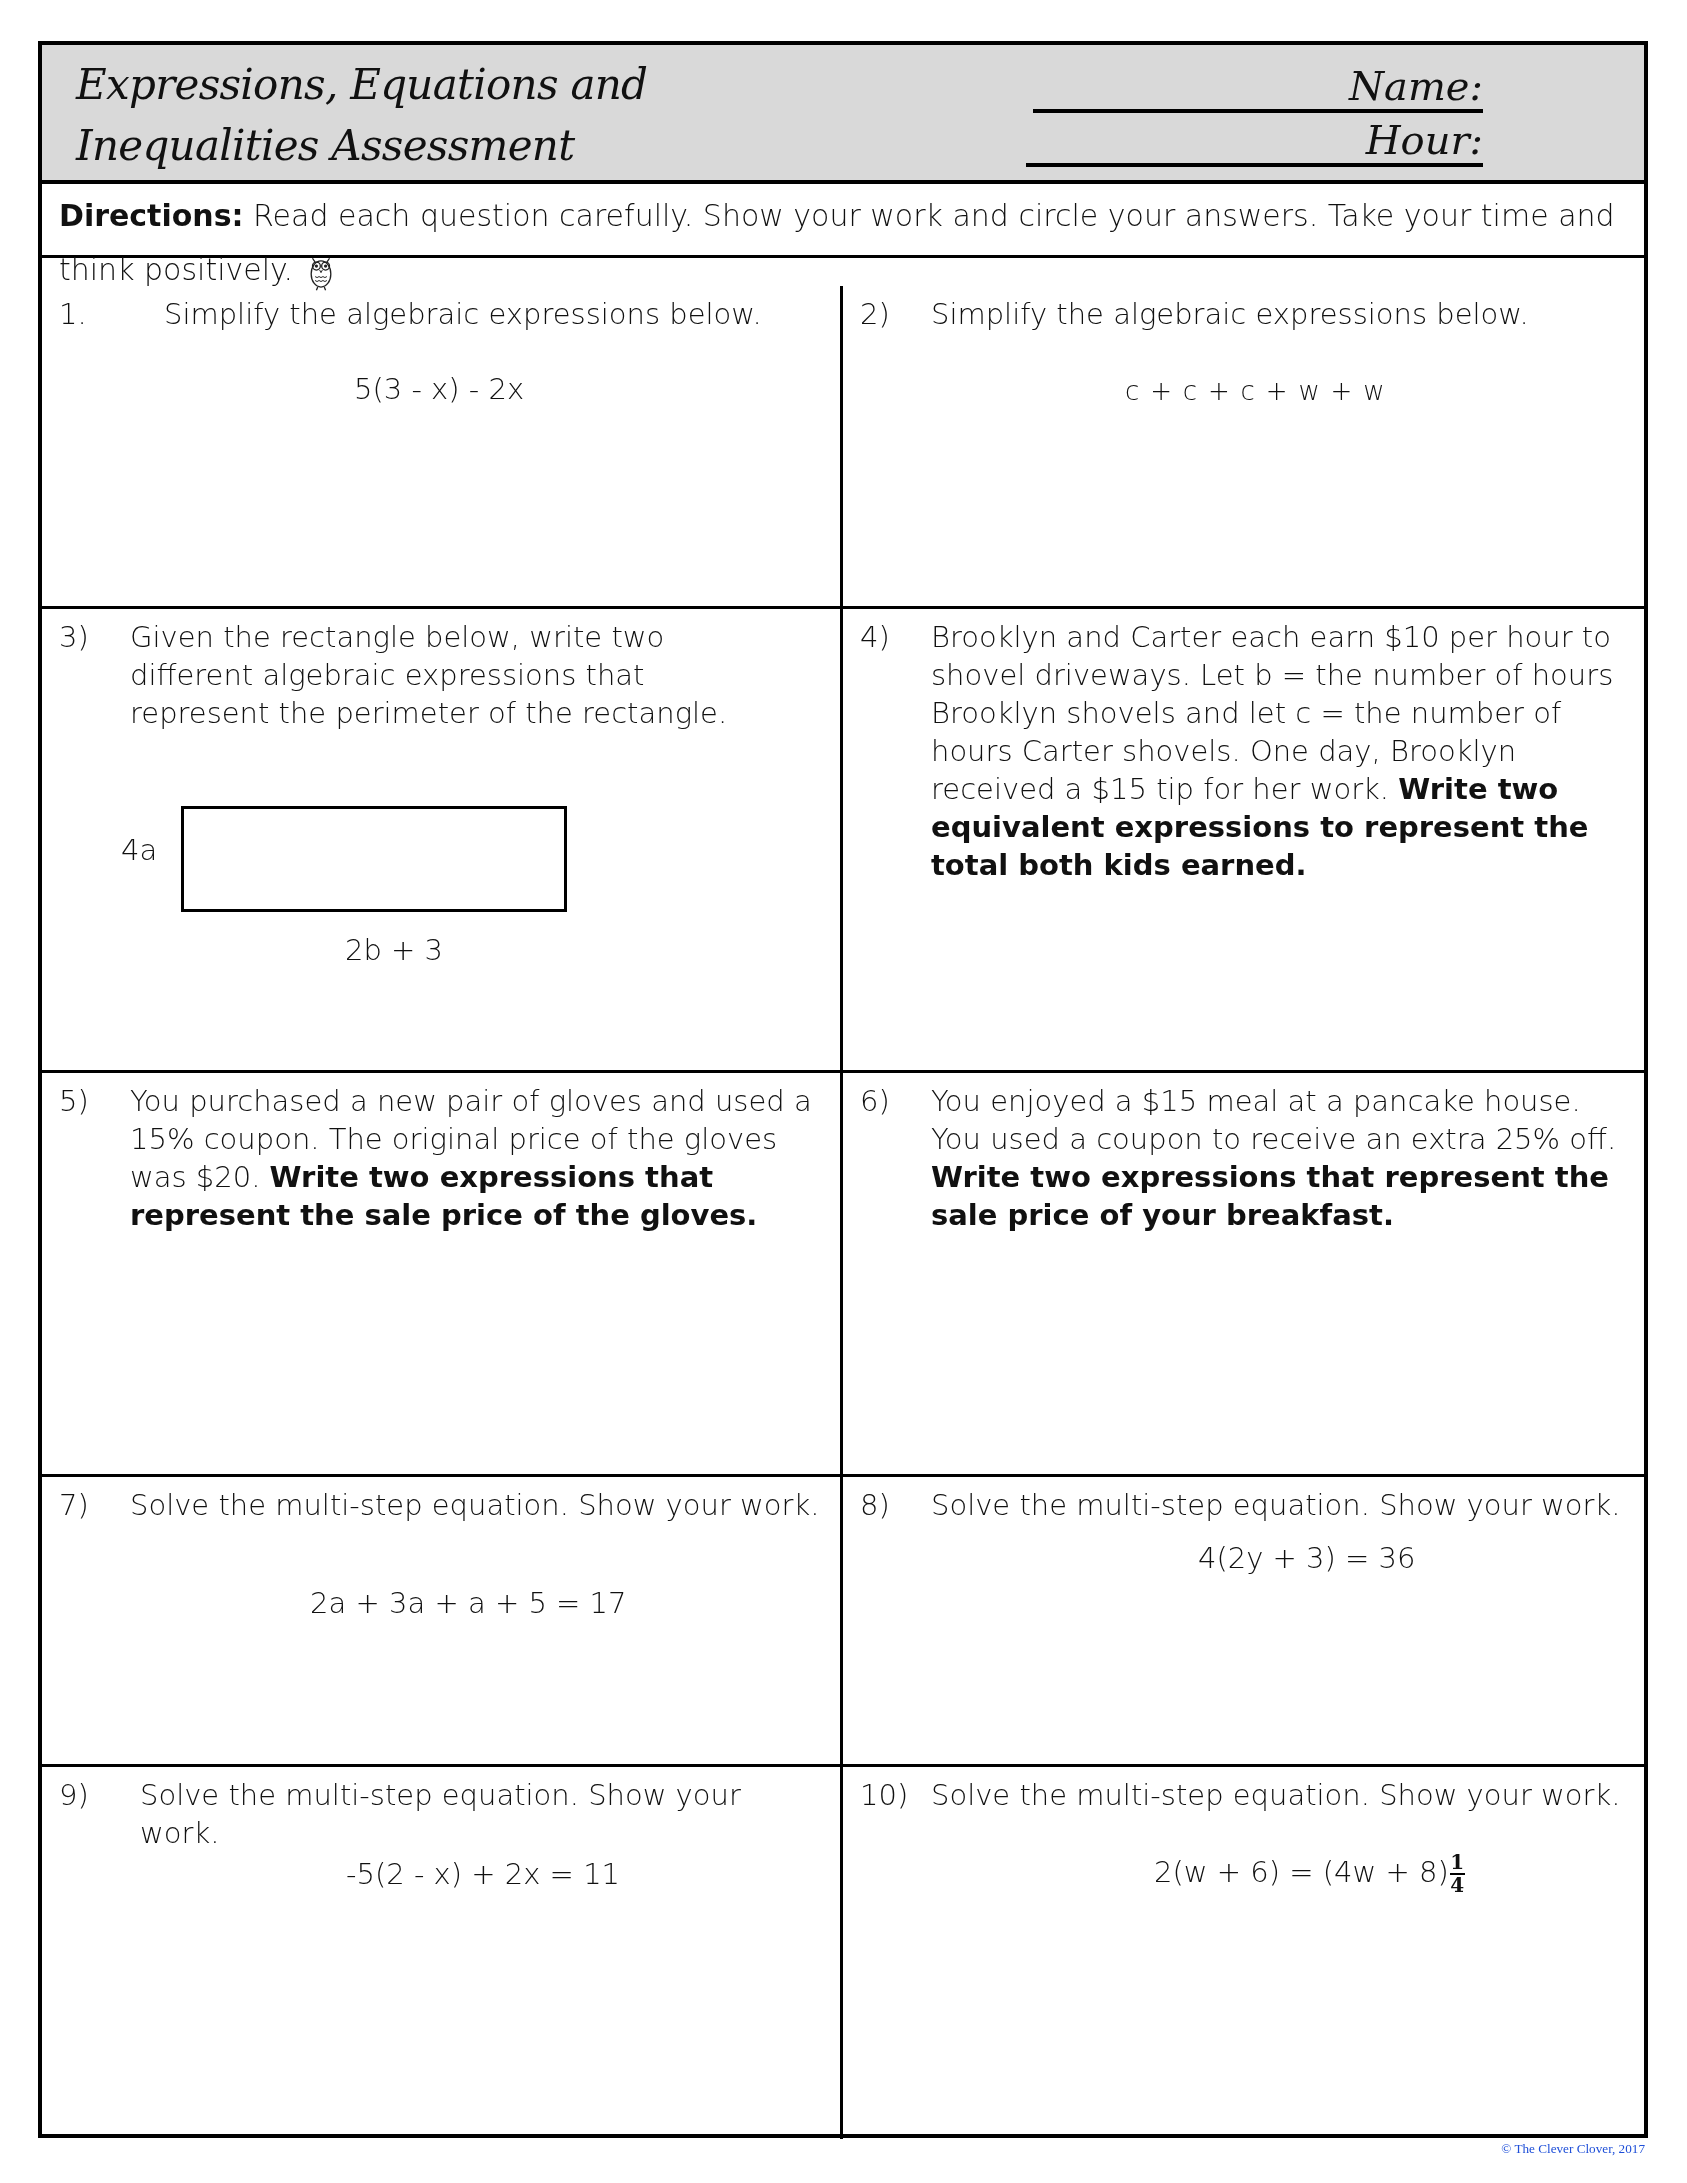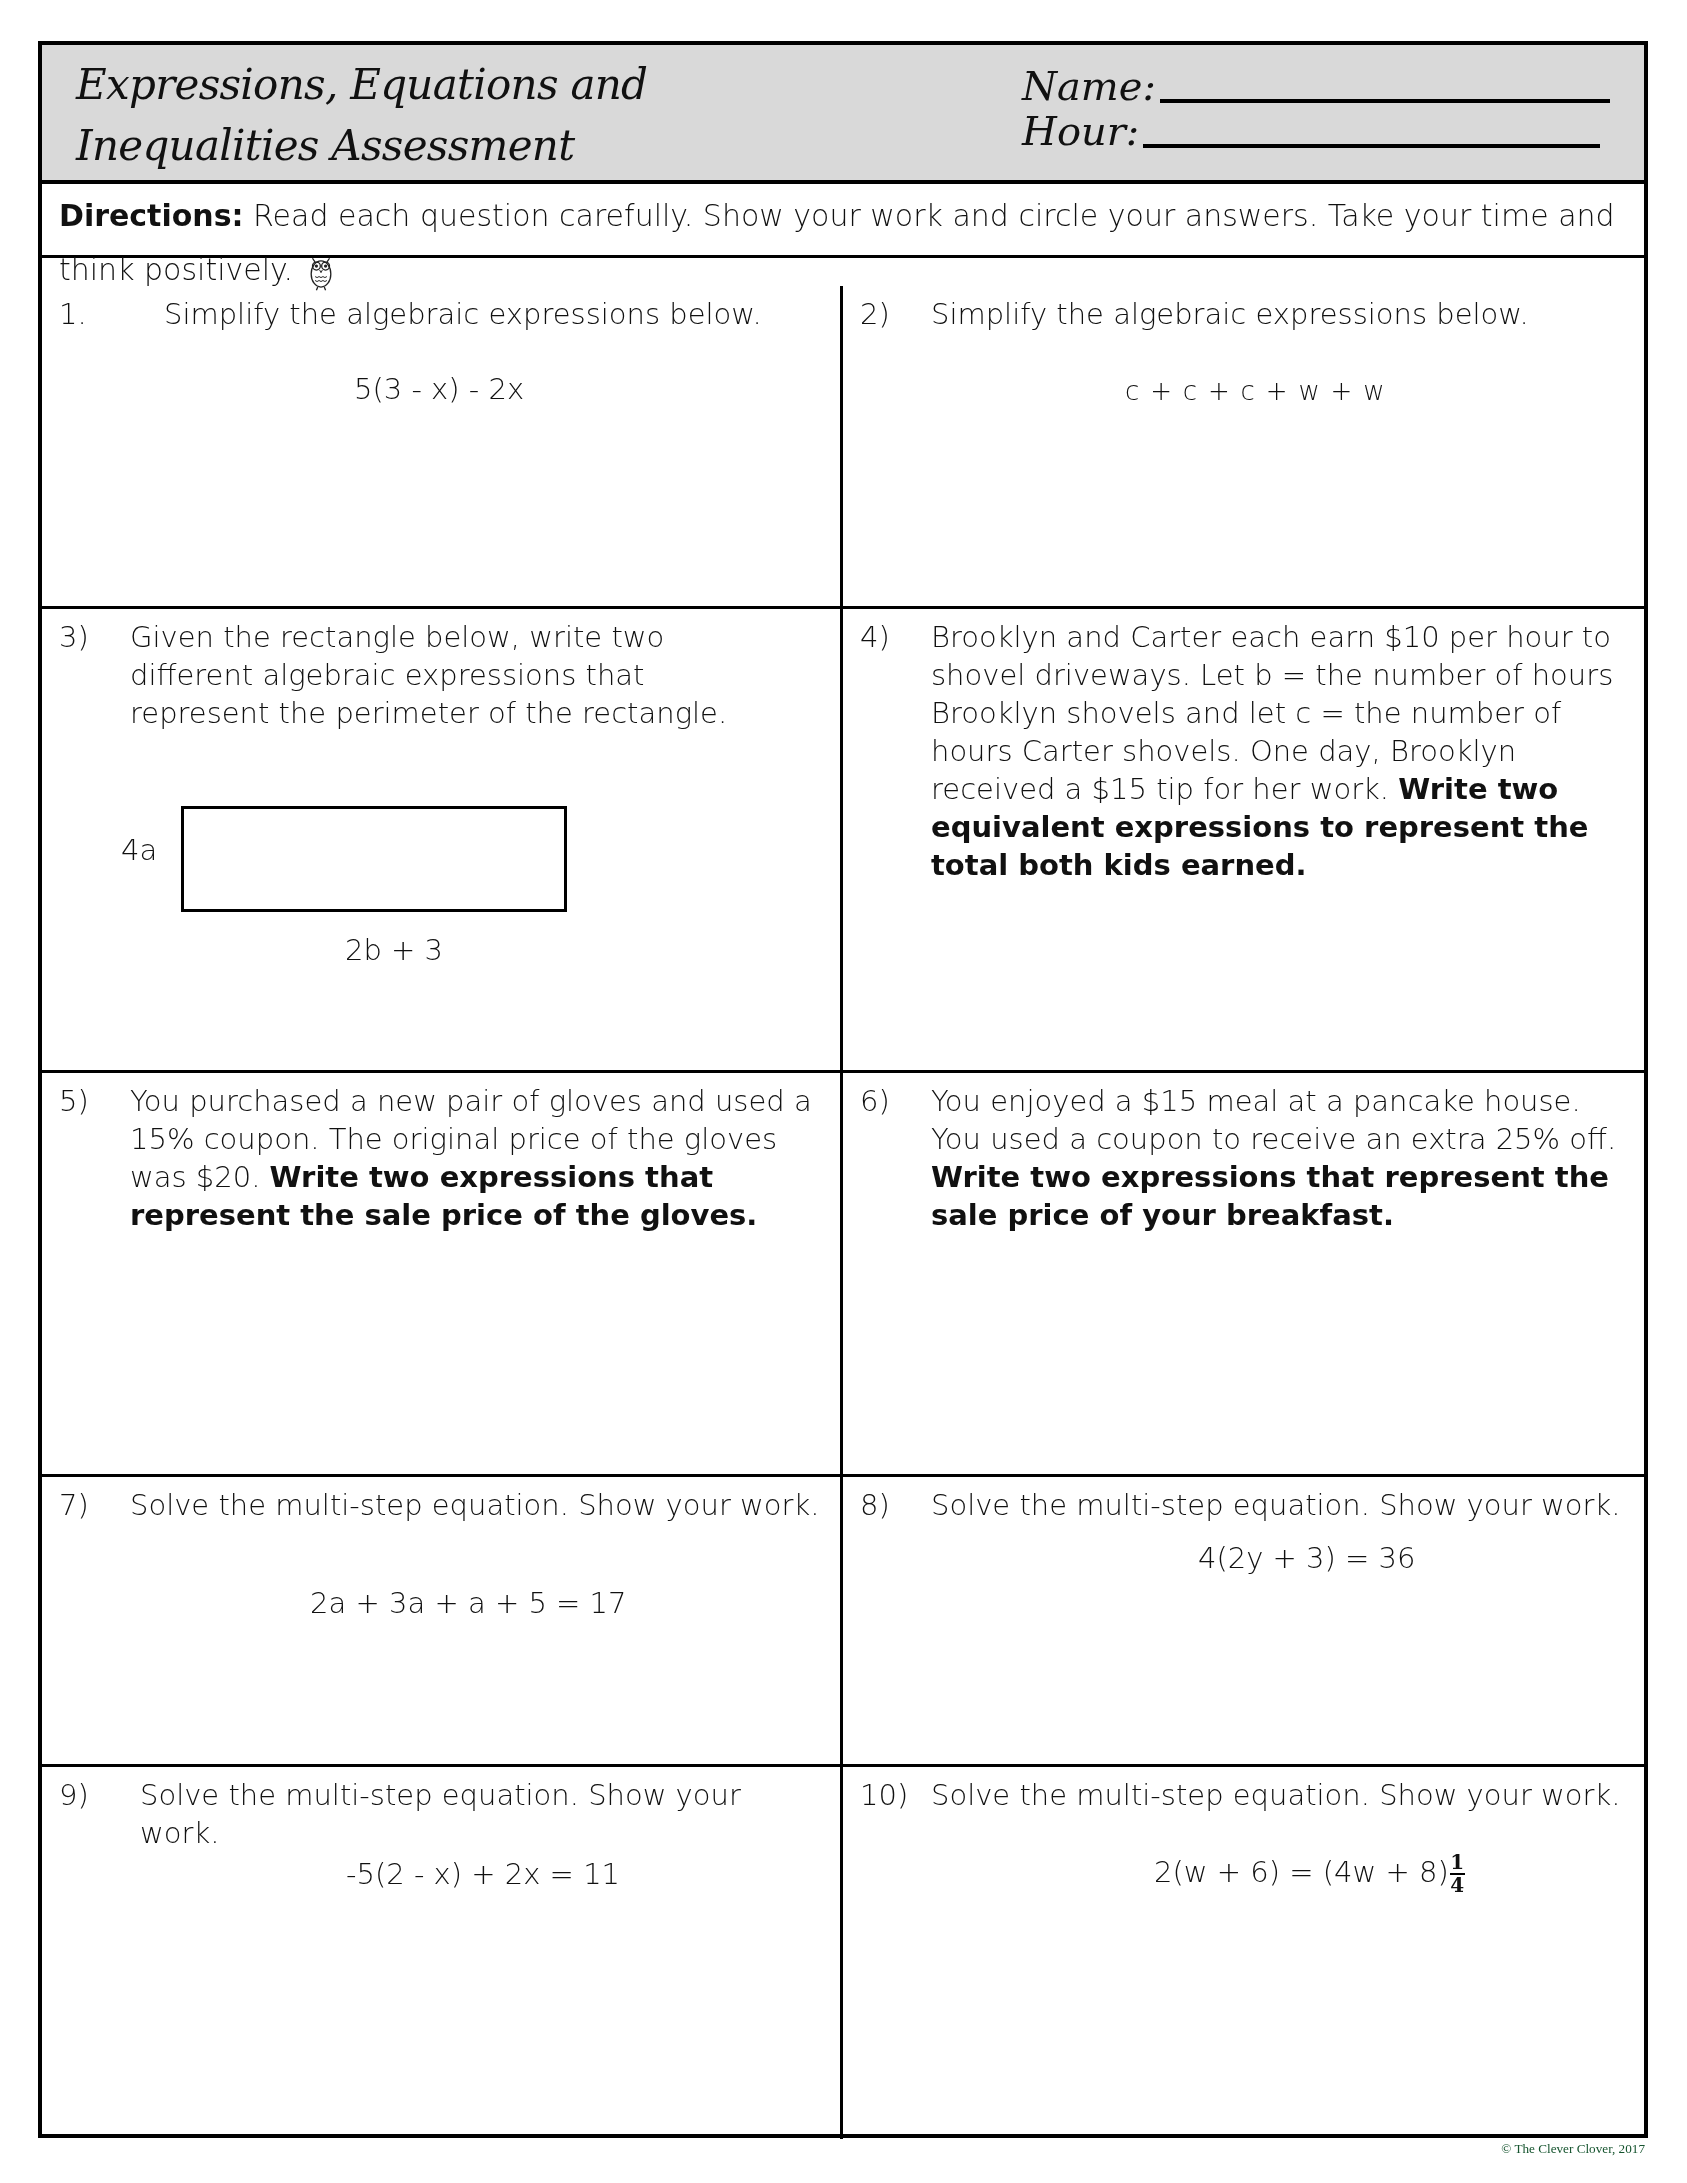--- a/index.html
+++ b/index.html
@@ -2,40 +2,40 @@
 <html style="font-size:10.6px"><head>
 <meta charset="utf-8">
 <style>
   html, body { margin: 0; padding: 0; background: #ffffff; }
   body { width: 1687px; height: 2183px; position: relative; font-family: "DejaVu Sans", sans-serif; color: #111; overflow: hidden; }
   .sheet { position: absolute; left: 38px; top: 41px; width: 1610px; height: 2097px; border: 4px solid #000; box-sizing: border-box; }
   .header { position: absolute; left: 0; top: 0; right: 0; height: 139px; background: #d9d9d9; border-bottom: 4px solid #000; box-sizing: border-box; }
   .title { position: absolute; left: 34px; top: 9.3px; font-family: "DejaVu Serif", serif; font-style: italic; font-size: 42px; line-height: 61px; font-weight: normal; letter-spacing: -0.7px; }
   .title span { display: block; }
   .name-block { position: absolute; left: 980px; top: 18.5px; font-family: "DejaVu Serif", serif; font-style: italic; font-size: 40px; line-height: 45px; }
-  .field-row { display: flex; align-items: flex-end; }
+  .field-row { display: flex; align-items: flex-end; flex-direction: column; }
   .field-line { display: inline-block; height: 0; border-bottom: 4px solid #000; margin-left: 4px; margin-bottom: 5.3px; }
   .directions { position: absolute; left: 0; right: 0; top: 135px; height: 78px; border-bottom: 3.3px solid #000; box-sizing: border-box; padding: 9.3px 17px 0 17px; font-size: 30px; line-height: 54px; font-weight: 300; }
   .directions b { font-weight: bold; }
   .owl { display: inline-block; vertical-align: middle; width: 28px; height: 38px; margin-left: 4px; }
   .grid { position: absolute; left: 0; right: 0; top: 241px; bottom: 0; }
   .row { position: absolute; left: 0; right: 0; display: flex; border-bottom: 3.3px solid #000; box-sizing: border-box; }
   .row:last-child { border-bottom: none; }
   .cell { position: relative; width: 50%; box-sizing: border-box; padding: 9.3px 13.2px 0 17px; }
   .cell.left { border-right: 3.3px solid #000; }
   .qline { display: flex; font-size: 29px; line-height: 38px; font-weight: 300; }
   .qnum { width: 71px; flex: 0 0 71px; }
   .qtext { flex: 1; }
   .qtext b { font-weight: 600; }
   .expr { position: absolute; font-size: 29px; font-weight: 300; white-space: nowrap; }
   .rect { position: absolute; border: 3.3px solid #000; box-sizing: border-box; }
   .rect-label { position: absolute; font-size: 29px; font-weight: 300; }
   .frac { display: inline-flex; flex-direction: column; align-items: center; vertical-align: middle; font-family: "DejaVu Serif", serif; font-weight: bold; font-size: 20px; line-height: 20px; margin-left: 1.3px; }
   .frac .bar { width: 14.6px; border-top: 2px solid #000; margin: 0.7px 0; }
-  .footer { position: absolute; right: 42px; top: 2141px; font-family: "Liberation Serif", serif; font-size: 13.2px; color: #14532d; }
+  .footer { position: absolute; right: 42px; top: 2141px; font-family: "Liberation Serif", serif; font-size: 13.2px; color: #1d4ed8; }
 </style>
 </head>
 <body>
 
 <div class="sheet">
 
   <div class="header">
     <div class="title">
       <span>Expressions, Equations and</span>
       <span>Inequalities Assessment</span>

